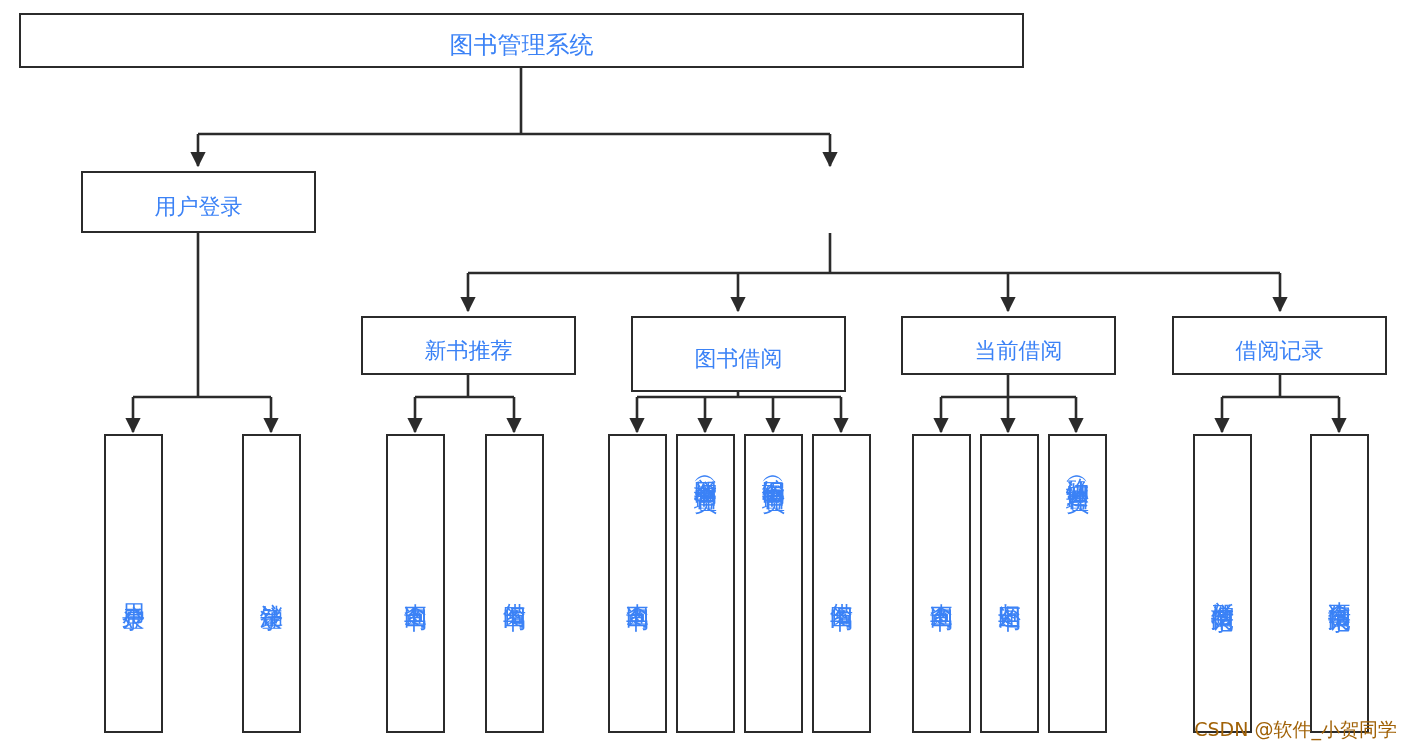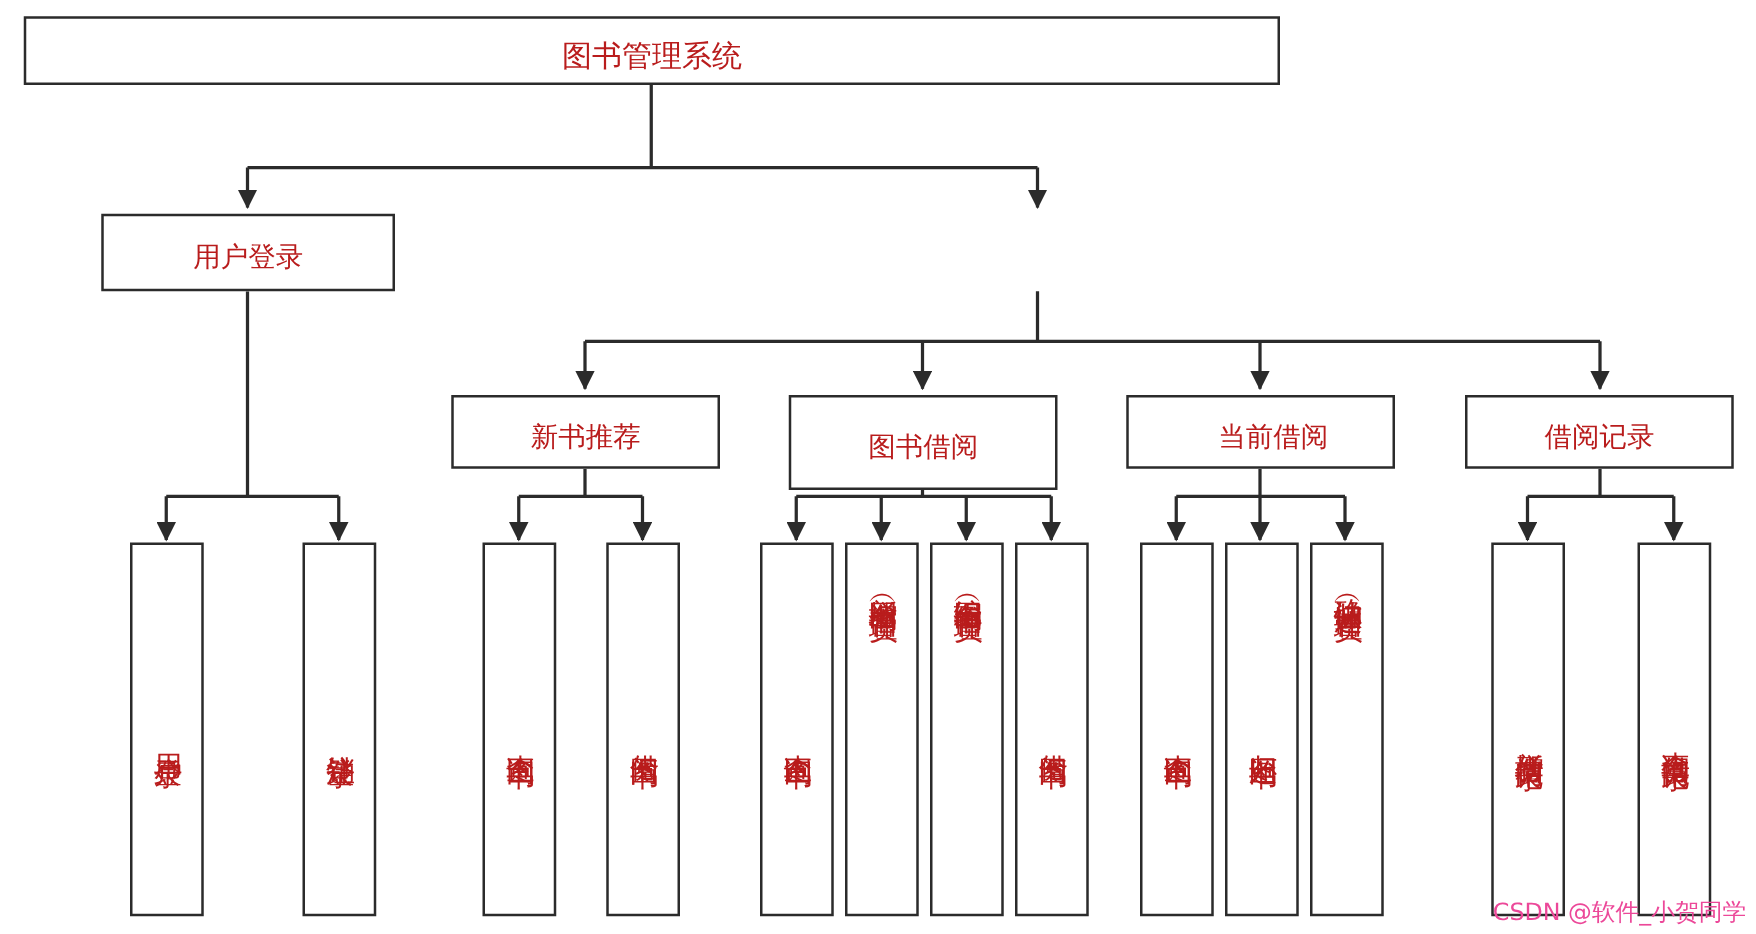--- a/index.html
+++ b/index.html
@@ -28,21 +28,21 @@
     position: absolute;
     box-sizing: border-box;
     background: #ffffff;
     border: 2px solid #2b2b2b;
     display: flex;
     align-items: center;
     justify-content: center;
     z-index: 3;
   }
   .node-label {
-    color: #b91c1c;
+    color: #3b82f6;
     line-height: 1.18;
     white-space: nowrap;
     margin-top: 10px;
   }
   .node-root .node-label { font-size: 24px; }
   .node-l2 .node-label   { font-size: 22px; }
   .node-l3 .node-label   { font-size: 22px; }
   .node-leaf {
     align-items: flex-start;
     justify-content: center;
@@ -58,21 +58,21 @@
   }
   .node-leaf.leaf-mid {
     align-items: center;
     padding-top: 0;
   }
   .watermark {
     position: absolute;
     right: 8px;
     bottom: 4px;
     font-size: 19px;
-    color: #ec4899;
+    color: #a16207;
     white-space: nowrap;
     z-index: 5;
   }
 </style>
 </head>
 <body>
 
 <div id="canvas">
 
   <svg id="svg-layer" viewBox="0 0 1405 747" xmlns="http://www.w3.org/2000/svg">

